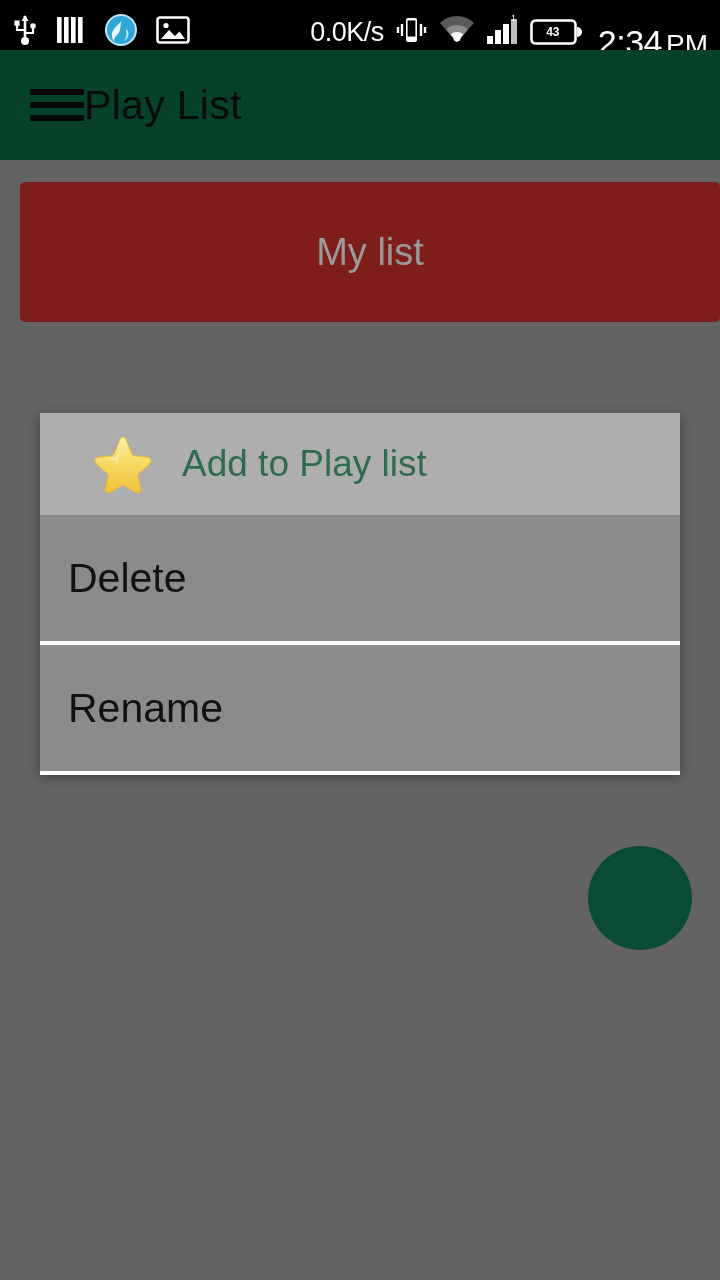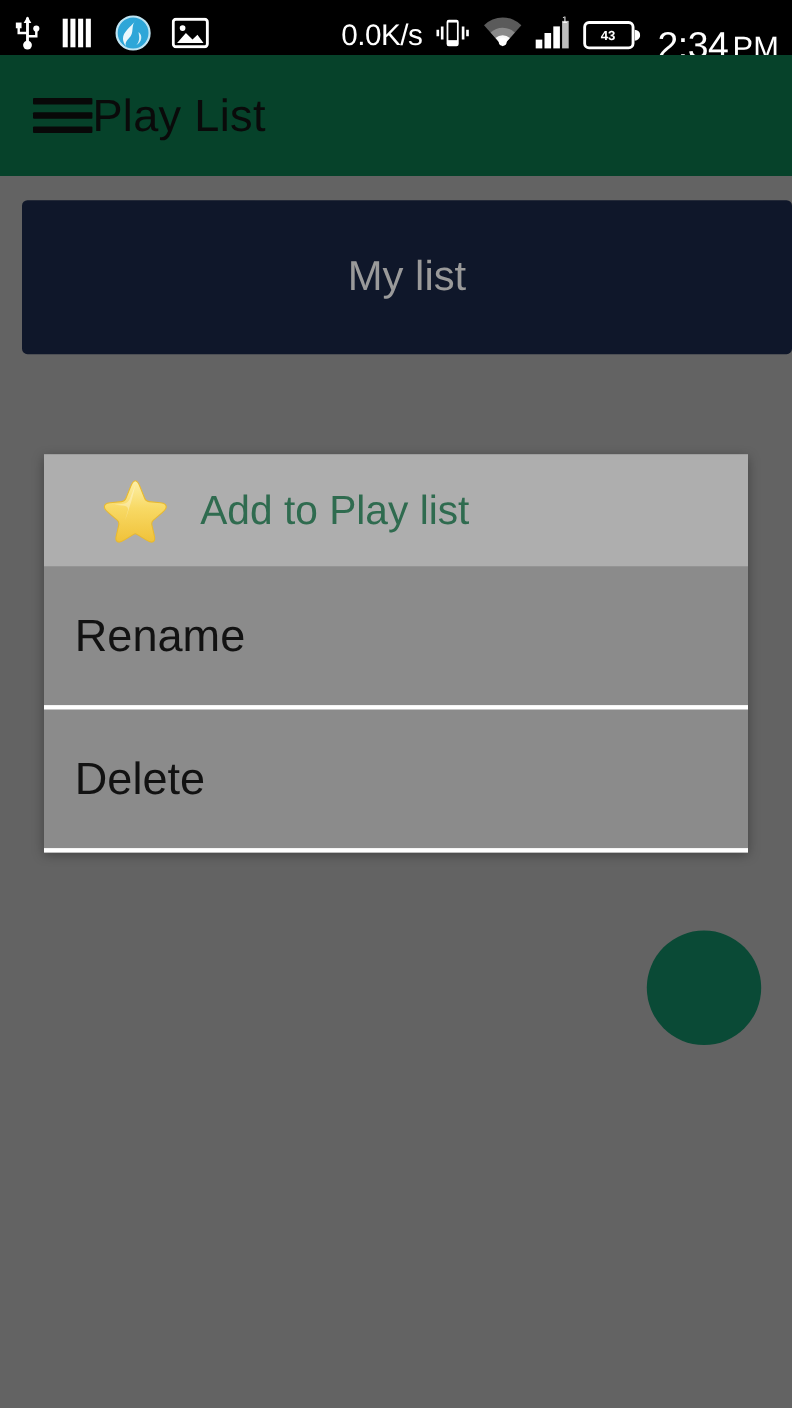--- a/index.html
+++ b/index.html
@@ -67,21 +67,21 @@
 
   
   .content{
     position:absolute; top:160px; left:0;
     width:720px; height:1120px;
     background:#636363;
   }
   .playlist-card{
     position:absolute; left:20px; top:22px;
     width:700px; height:140px;
-    background:#0f172a;
+    background:#7f1d1d;
     border-radius:5px;
     display:flex; align-items:center; justify-content:center;
     cursor:pointer;
   }
   .playlist-card-label{
     color:#9a9a9a;
     font-size:38px;
   }
 
   .fab{
@@ -266,20 +266,20 @@
         </defs>
         <path d="M31 3 C33 3 34 5 35.5 9 L39.5 19 C40.3 21 41.3 21.8 43.5 22 L54 23 C58 23.4 59.5 25 59 27.5 C58.7 29 57.5 30.3 55.5 32 L47.5 38.8 C46 40.1 45.6 41.3 46.1 43.4 L48.4 53.5 C49.2 57 48 58.8 45.6 58.8 C44.3 58.8 42.8 58 40.8 56.8 L32.8 52 C31 50.9 31 50.9 29.2 52 L21.2 56.8 C19.2 58 17.7 58.8 16.4 58.8 C14 58.8 12.8 57 13.6 53.5 L15.9 43.4 C16.4 41.3 16 40.1 14.5 38.8 L6.5 32 C4.5 30.3 3.3 29 3 27.5 C2.5 25 4 23.4 8 23 L18.5 22 C20.7 21.8 21.7 21 22.5 19 L26.5 9 C28 5 29 3 31 3 Z" fill="url(#starGrad)" stroke="#e8b930" stroke-width="1"></path>
         <path d="M31 7 C30 9.5 27.5 16 26 19.5 C24.8 22.4 23 23.6 20 24 L12 24.8 C15 25 18.5 25.4 21 25.8 C24 26.3 25 28.2 24 31 L21.5 39.5 C23.5 34.5 25 29 27 23 C28.3 19 29.6 13 31 7 Z" fill="#ffffff" opacity="0.32"></path>
       </svg>
     </span>
     <span class="dialog-title">Add to Play list</span>
   </div>
 
   <div class="dialog-list">
     <div class="dialog-item">
+      <span class="dialog-item-label">Delete</span>
+    </div>
+    <div class="dialog-item">
       <span class="dialog-item-label">Rename</span>
     </div>
-    <div class="dialog-item">
-      <span class="dialog-item-label">Delete</span>
-    </div>
   </div>
 
 </div>
 
 </body></html>

